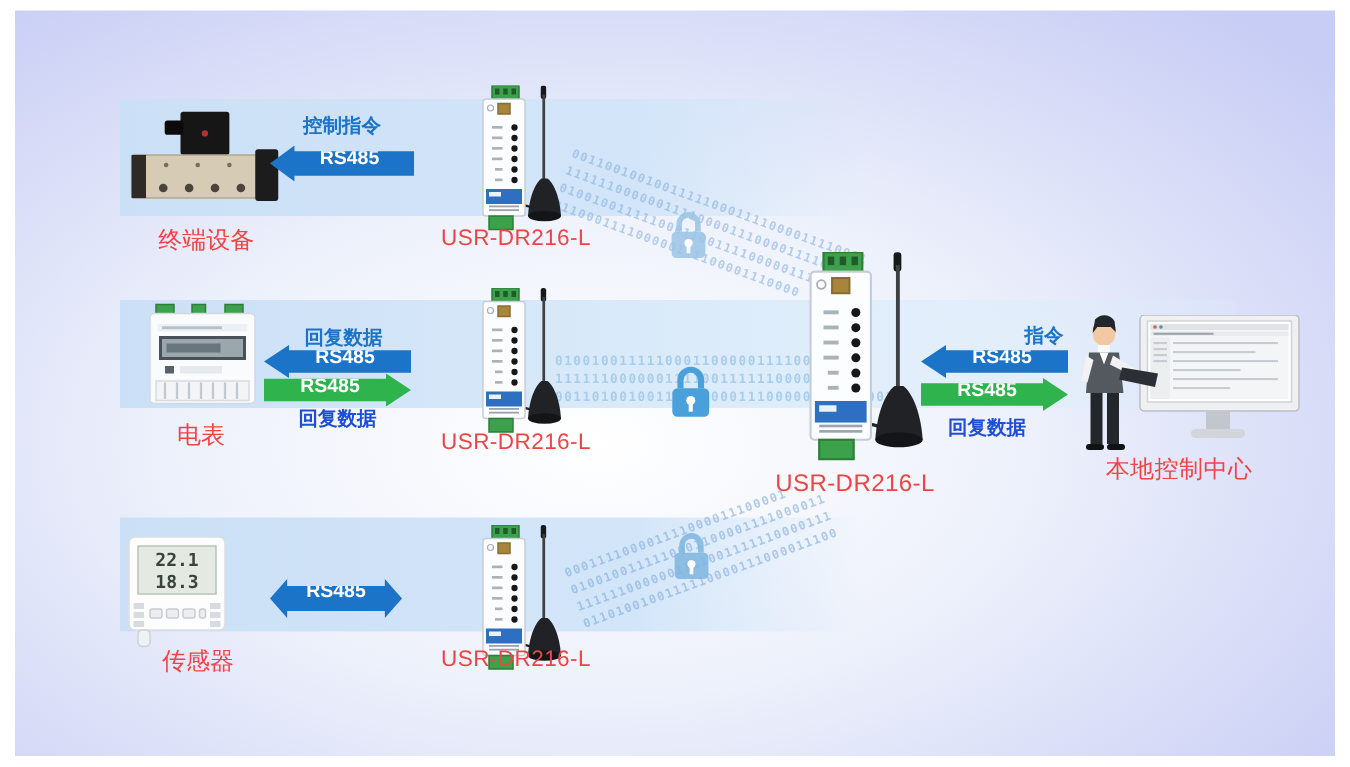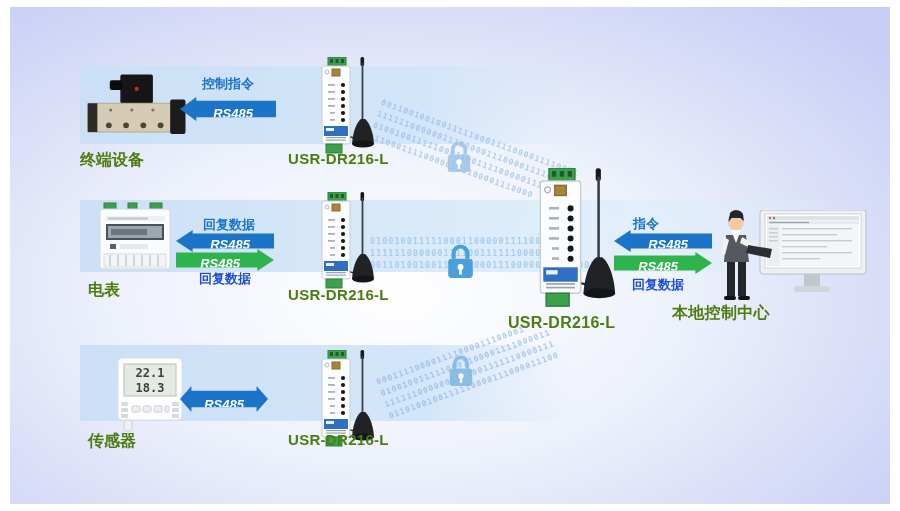--- a/index.html
+++ b/index.html
@@ -12,27 +12,27 @@
     background:radial-gradient(ellipse 640px 380px at 44% 58%, #ffffff 0%, #edf1fb 45%, #c8cdf5 100%);
   }
   .band{position:absolute;}
   #band-top{left:80px;top:66px;width:494px;height:78px;
     background:linear-gradient(90deg,#cbdff6 0%,#d3e6f9 70%,rgba(211,230,250,0) 100%);}
   #band-mid{left:80px;top:200px;width:744px;height:72px;
     background:linear-gradient(90deg,#cbdff6 0%,#dcecfa 55%,rgba(220,236,250,0.25) 100%);}
   #band-bot{left:80px;top:345px;width:494px;height:76px;
     background:linear-gradient(90deg,#cbdff6 0%,#d3e6f9 70%,rgba(211,230,250,0) 100%);}
 
-  .lbl{position:absolute;font-weight:bold;color:#4d7c0f;}
+  .lbl{position:absolute;font-weight:normal;color:#ef4444;text-align:center;}
   .device-label{font-size:16px;}
   .modem-label{font-size:15px;letter-spacing:.3px;}
   .big-label{font-size:16px;letter-spacing:.3px;}
 
-  .arrow{position:absolute;display:flex;align-items:flex-end;justify-content:center;
-    color:#fff;font-weight:bold;font-size:13px;font-style:italic;}
+  .arrow{position:absolute;display:flex;align-items:flex-start;justify-content:center;
+    color:#fff;font-weight:bold;font-size:13px;}
   .arrow.blue{background:#1b74c8;}
   .arrow.green{background:#2fb34d;}
   .a-left{clip-path:polygon(0 50%,17% 0,17% 16%,100% 16%,100% 84%,17% 84%,17% 100%);padding-left:10px;}
   .a-right{clip-path:polygon(100% 50%,83% 0,83% 16%,0 16%,0 84%,83% 84%,83% 100%);padding-right:10px;}
   .a-double{clip-path:polygon(0 50%,13% 0,13% 18%,87% 18%,87% 0,100% 50%,87% 100%,87% 82%,13% 82%,13% 100%);}
 
   .tag{position:absolute;font-weight:bold;font-size:13px;text-align:center;}
   .tag.blue{color:#1b74c8;}
   .tag.green{color:#1d4ed8;}
 
@@ -236,21 +236,21 @@
     </g>
     <rect x="12" y="69" width="24" height="10" fill="#2f6fc1"></rect>
     <rect x="14" y="71" width="8" height="3" fill="#ffffff" opacity="0.9"></rect>
     <rect x="14" y="80" width="20" height="1.2" fill="#9aa3ad"></rect>
       <rect x="14" y="82.5" width="20" height="1.2" fill="#9aa3ad"></rect>
     <rect x="14" y="87" width="16" height="9" fill="#3da14c" stroke="#2c7f3a"></rect>
   </svg>
 </div>
 <div class="lbl modem-label" style="left:288px;top:286px;width:112px;">USR-DR216-L</div>
 
-<div class="dev" style="left:112px;top:356px;width:76px;height:76px;">
+<div class="dev" style="left:80px;top:356px;width:76px;height:76px;">
   <svg viewBox="0 0 76 76" width="76" height="76">
     <rect x="6" y="2" width="64" height="62" rx="4" fill="#fdfdfe" stroke="#d9dee3"></rect>
     <rect x="12" y="8" width="52" height="32" fill="#e4e9e2" stroke="#b9c2ba"></rect>
     <text x="38" y="21" text-anchor="middle" font-family="DejaVu Sans Mono, monospace" font-size="12" font-weight="bold" fill="#3a423d">22.1</text>
     <text x="38" y="36" text-anchor="middle" font-family="DejaVu Sans Mono, monospace" font-size="12" font-weight="bold" fill="#3a423d">18.3</text>
     <g fill="#d7dbe0">
       <rect x="9" y="46" width="7" height="4"></rect>
         <rect x="9" y="52" width="7" height="4"></rect>
         <rect x="9" y="58" width="7" height="4"></rect>
       <rect x="60" y="46" width="7" height="4"></rect>
@@ -343,21 +343,21 @@
     </g>
     <rect x="12" y="69" width="24" height="10" fill="#2f6fc1"></rect>
     <rect x="14" y="71" width="8" height="3" fill="#ffffff" opacity="0.9"></rect>
     <rect x="14" y="80" width="20" height="1.2" fill="#9aa3ad"></rect>
       <rect x="14" y="82.5" width="20" height="1.2" fill="#9aa3ad"></rect>
     <rect x="14" y="87" width="16" height="9" fill="#3da14c" stroke="#2c7f3a"></rect>
   </svg>
 </div>
 <div class="lbl big-label" style="left:508px;top:314px;width:124px;">USR-DR216-L</div>
 
-<div class="tag blue" style="left:604px;top:215px;width:84px;">指令</div>
+<div class="tag blue" style="left:654px;top:215px;width:84px;">指令</div>
 <div class="arrow blue a-left" style="left:614px;top:230px;width:88px;height:22px;">
   <span>RS485</span>
 </div>
 <div class="arrow green a-right" style="left:614px;top:252px;width:88px;height:22px;">
   <span>RS485</span>
 </div>
 <div class="tag green" style="left:616px;top:276px;width:84px;">回复数据</div>
 
 <div class="dev" style="left:712px;top:210px;width:158px;height:92px;">
   <svg viewBox="0 0 158 92" width="158" height="92">
@@ -392,13 +392,13 @@
     <path d="M21 25 L27 25 L24 33 Z" fill="#ffffff"></path>
     <path d="M30 27 L45 36 L44 41 L28 33 Z" fill="#f2f2f2"></path>
     <path d="M12 27 L9 44 L13 45 L17 30 Z" fill="#f2f2f2"></path>
     <path d="M36 35 L60 39 L58 48 L34 43 Z" fill="#2b2f35"></path>
     <rect x="15" y="52" width="8" height="34" fill="#23262b"></rect>
     <rect x="26" y="52" width="8" height="34" fill="#23262b"></rect>
     <rect x="12" y="86" width="12" height="4" rx="2" fill="#101214"></rect>
     <rect x="26" y="86" width="12" height="4" rx="2" fill="#101214"></rect>
   </svg>
 </div>
-<div class="lbl big-label" style="left:672px;top:303px;width:160px;">本地控制中心</div>
+<div class="lbl big-label" style="left:706px;top:303px;width:160px;">本地控制中心</div>
 
 </body></html>

